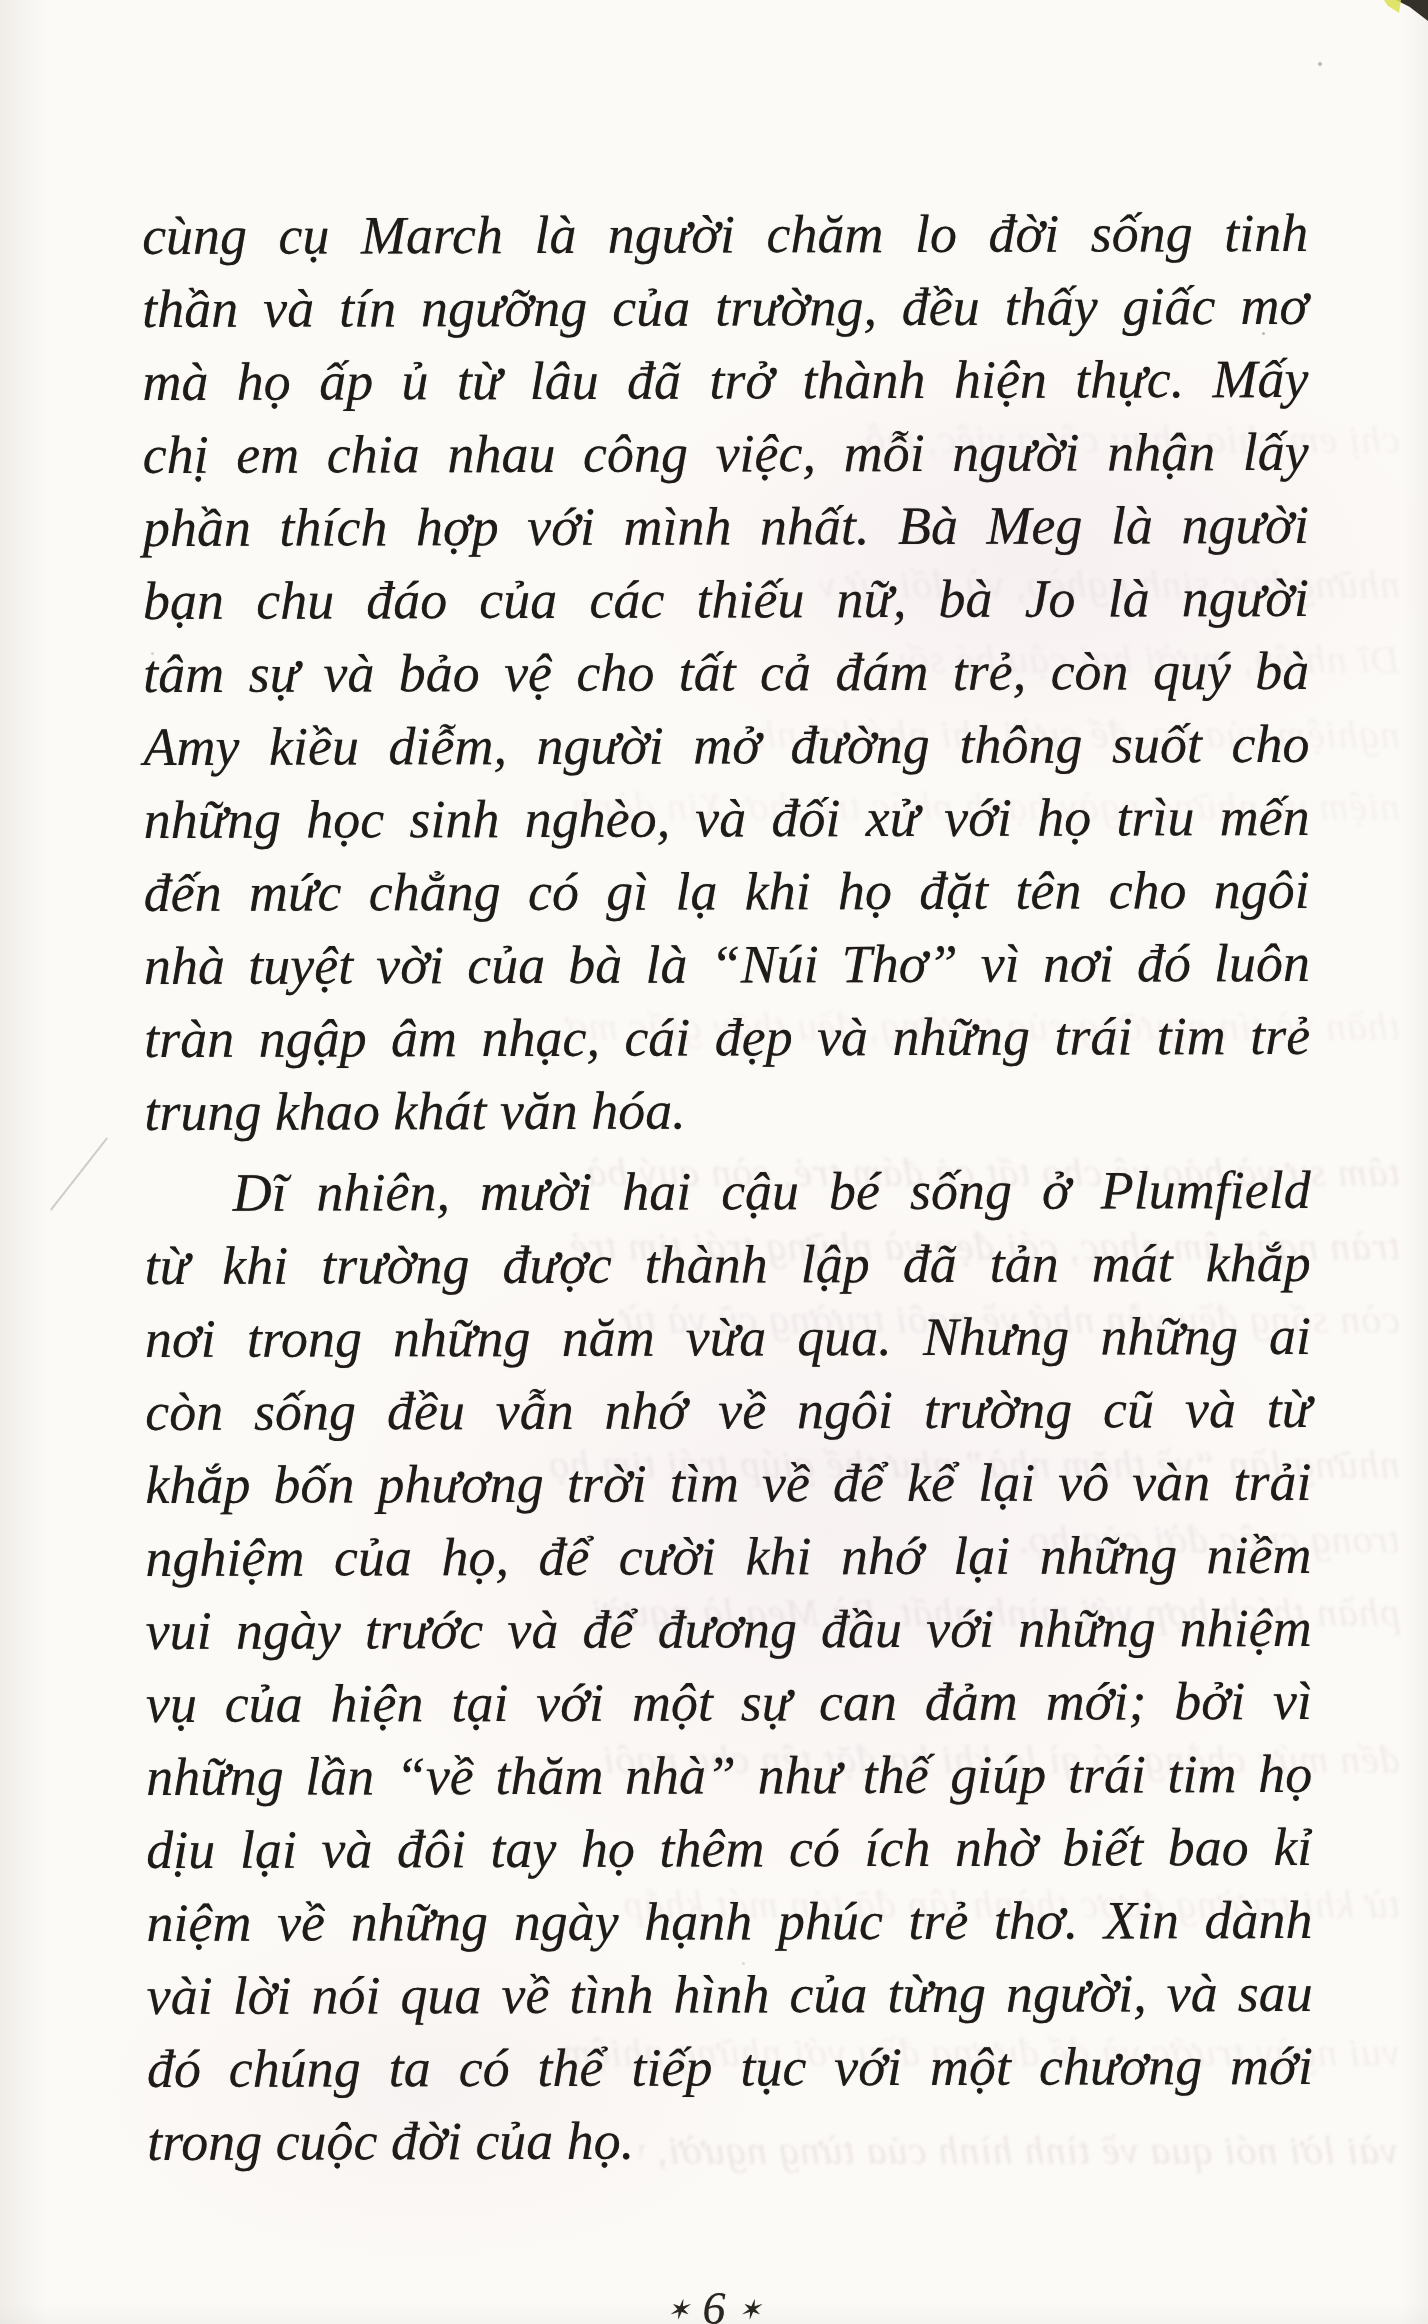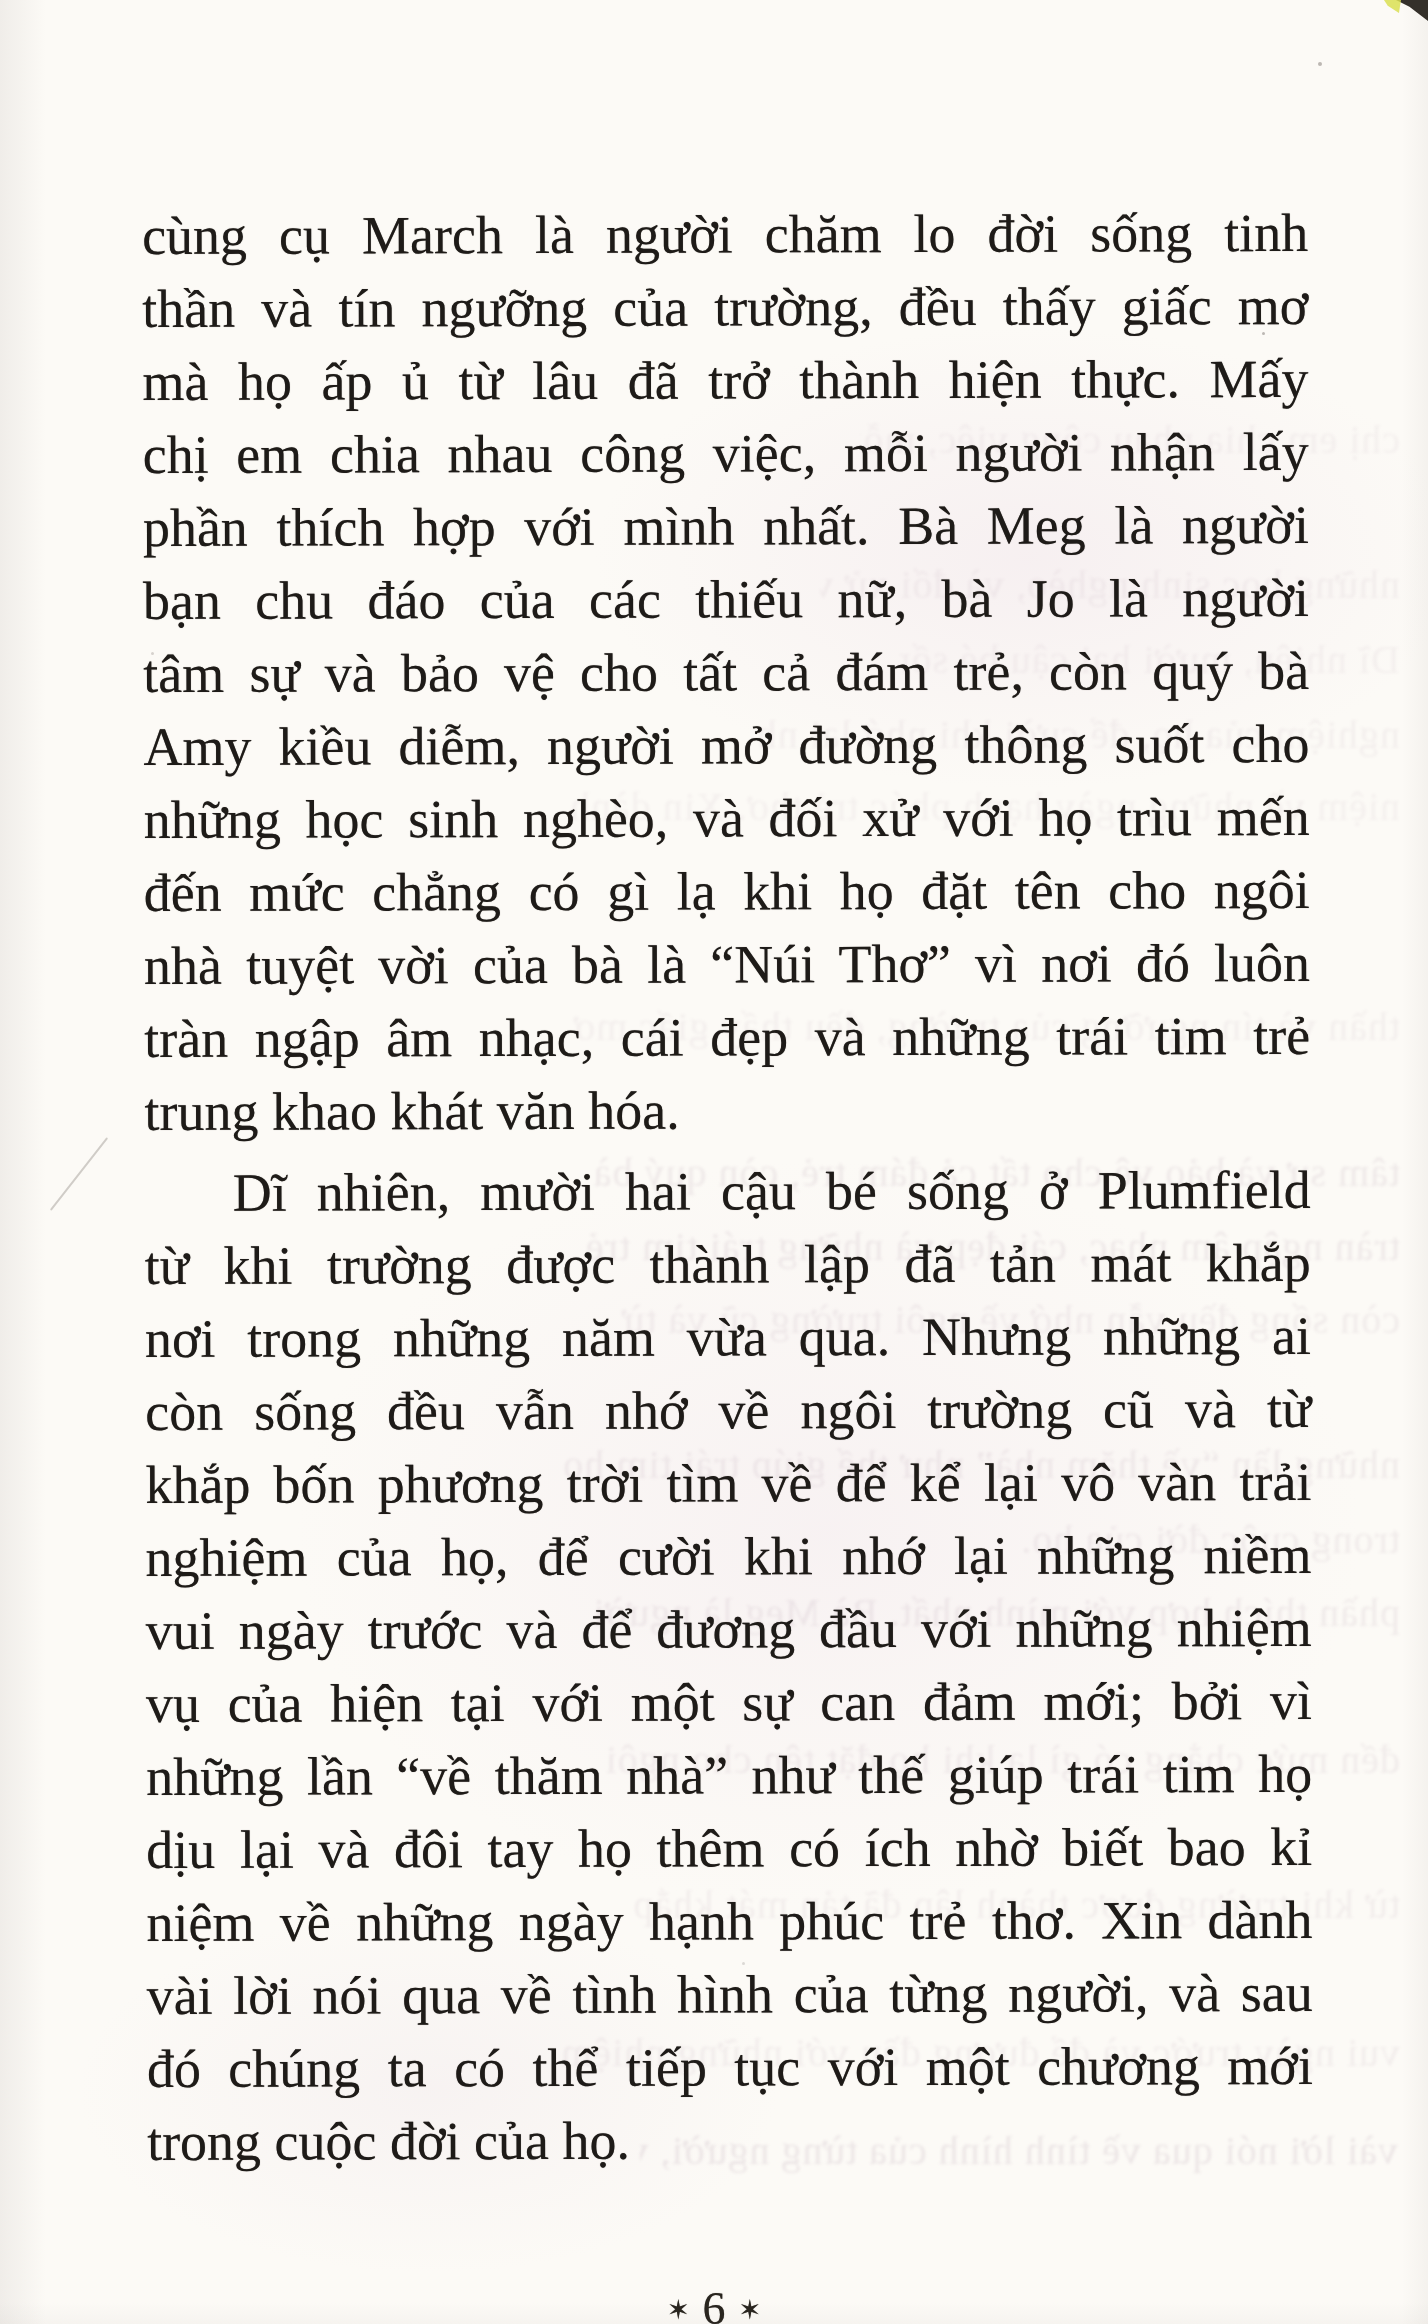--- a/index.html
+++ b/index.html
@@ -10,20 +10,21 @@
     overflow: hidden;
     font-family: "Liberation Serif", "DejaVu Serif", serif;
     background-color: #fcfaf6;
     background-image:
       radial-gradient(ellipse 620px 330px at 72% 24%, rgba(238,224,233,0.40), rgba(238,224,233,0) 70%),
       radial-gradient(ellipse 740px 520px at 58% 66%, rgba(240,228,236,0.38), rgba(240,228,236,0) 72%),
       radial-gradient(ellipse 500px 260px at 30% 90%, rgba(236,226,232,0.30), rgba(236,226,232,0) 70%),
       linear-gradient(to right, rgba(110,100,95,0.085), rgba(110,100,95,0) 46px),
       linear-gradient(to left, rgba(110,100,95,0.055), rgba(110,100,95,0) 26px),
       linear-gradient(to top, rgba(110,100,95,0.045), rgba(110,100,95,0) 22px);
+    font-style: italic;
   }
 
   
   .bleed-layer { position: absolute; inset: 0; pointer-events: none; }
   .bleed-row {
     position: absolute;
     height: 52px;
     overflow: hidden;
     white-space: nowrap;
     font-size: 40px;

